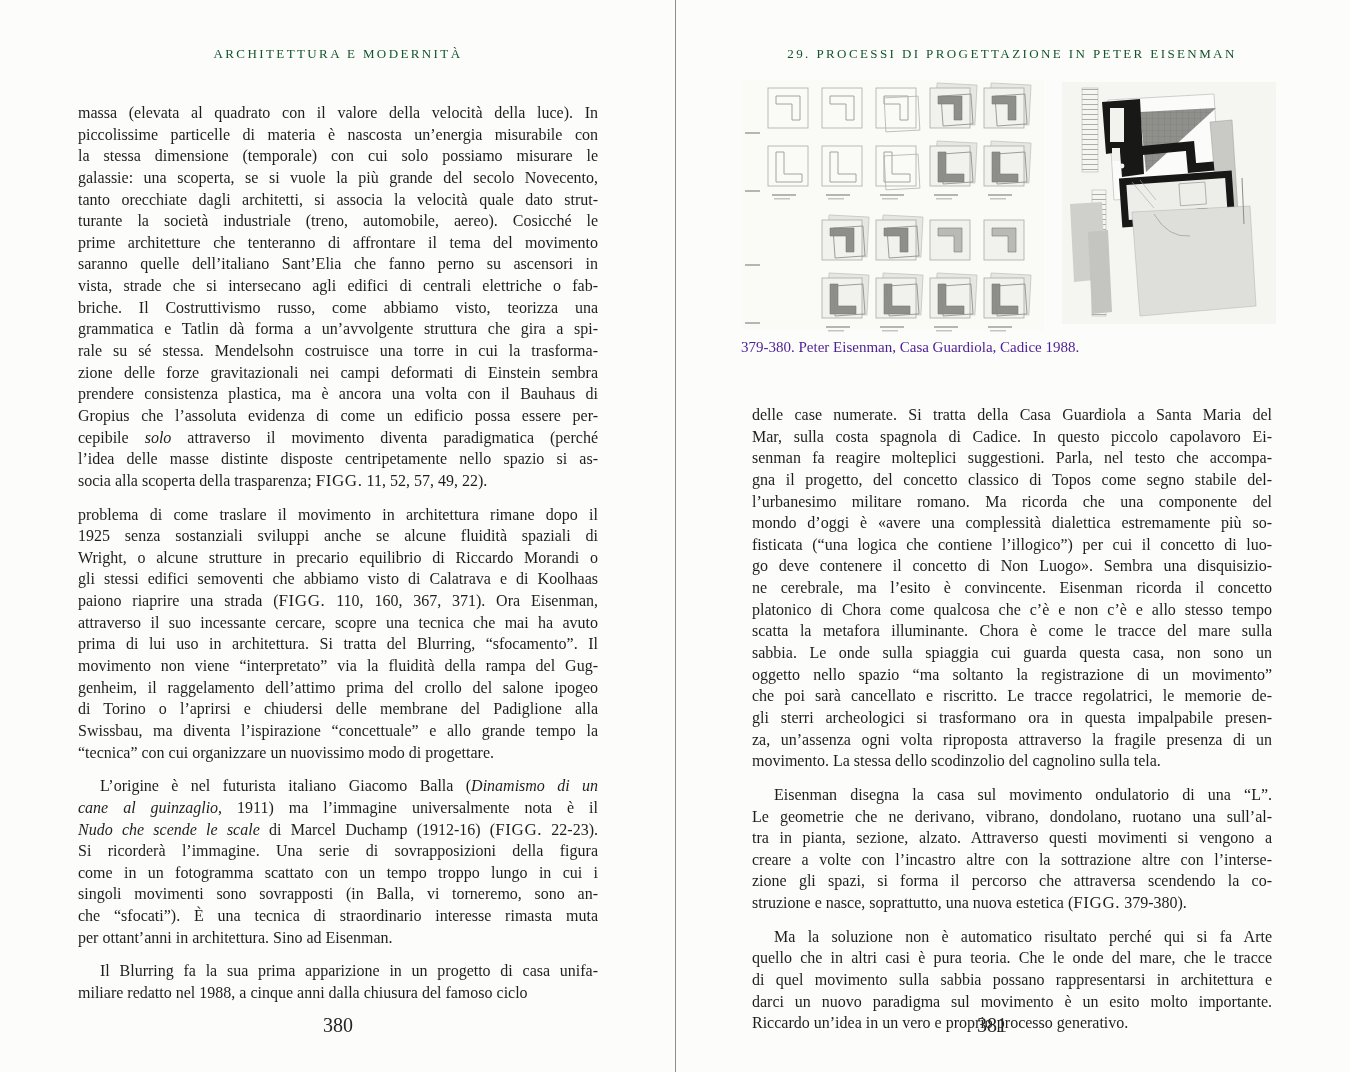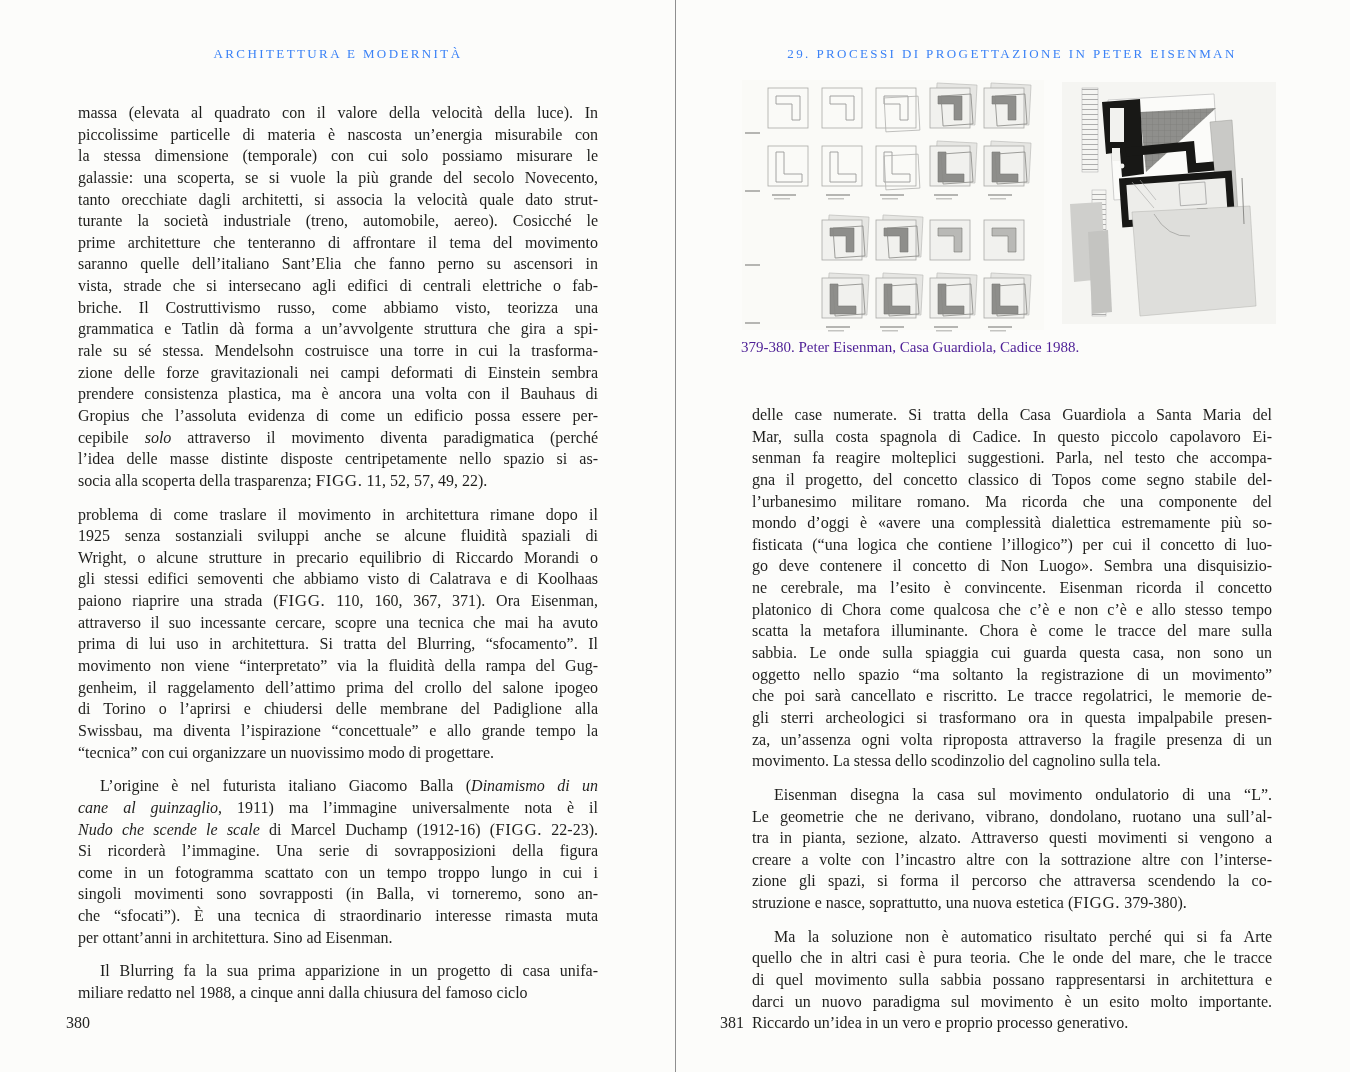--- a/index.html
+++ b/index.html
@@ -3,37 +3,37 @@
 <meta charset="utf-8">
 <style>
   html,body{margin:0;padding:0;background:#e8e8e6;}
   .spread{
     position:relative;width:1350px;height:1072px;background:#fcfcfa;
     font-family:"Liberation Serif",serif;color:#1e1e1c;overflow:hidden;
   }
   .divider{position:absolute;left:675px;top:0;width:1px;height:1072px;background:#8f8f8f;}
   .runhead{
     position:absolute;top:46px;width:544px;text-align:center;
-    font-size:13px;letter-spacing:2.4px;color:#3b82f6;white-space:nowrap;
+    font-size:13px;letter-spacing:2.4px;color:#14532d;white-space:nowrap;
   }
   .runhead.lp{left:66px}
   .runhead.rp{left:740px}
   .textcol{position:absolute;width:544px;font-size:16px;}
   .textcol.lp{left:66px;top:90px}
   .textcol.rp{left:740px;top:392px}
   .para{margin:12px;}
   .line{
     height:21.65px;line-height:21.65px;white-space:nowrap;
     text-align:justify;text-align-last:justify;
   }
   .line.last{text-align-last:left;}
   .line.first{text-indent:22px;}
   .it{font-style:italic;}
   .sc{font-size:17px;letter-spacing:.6px;}
-  .folio{position:absolute;top:1014px;width:544px;text-align:left;font-size:16px;color:#242422;}
+  .folio{position:absolute;top:1014px;width:544px;text-align:center;font-size:20px;color:#242422;}
   .folio.lp{left:66px}
   .folio.rp{left:720px}
   .caption{position:absolute;left:741px;top:339px;font-size:15px;color:#4c1d95;white-space:nowrap;}
   .figure{position:absolute;left:742px;top:80px;width:548px;height:252px;}
 </style>
 </head>
 <body>
 
 <div class="spread">
 

